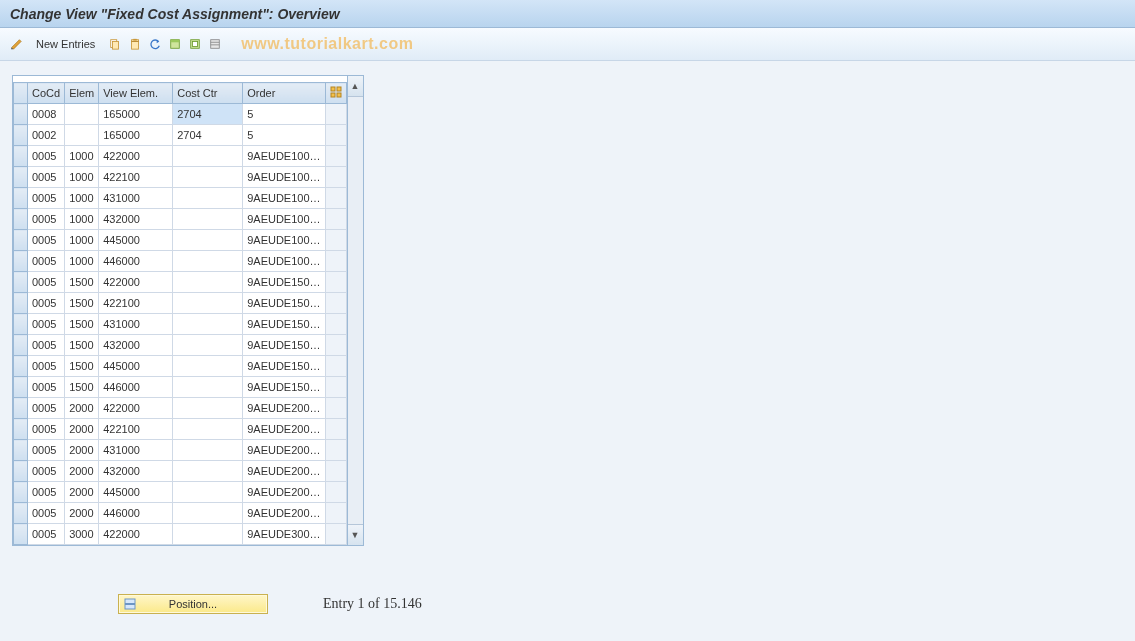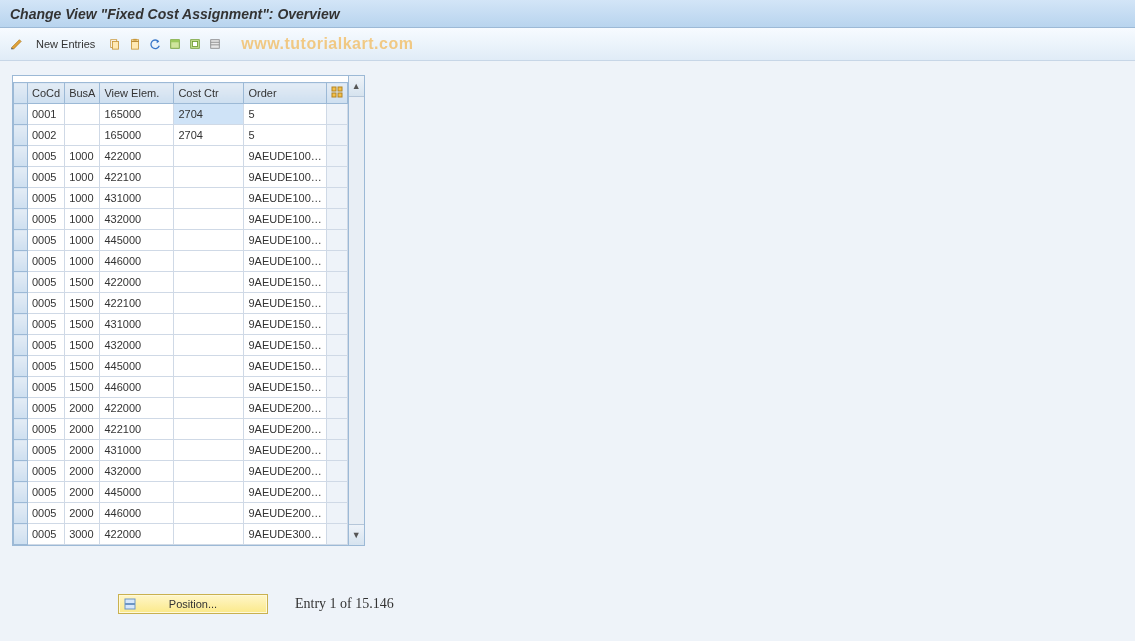--- a/index.html
+++ b/index.html
@@ -132,21 +132,21 @@
     cursor:pointer;
   }
   .scroll-btn.bottom{ border-top:1px solid #b5c6d9; border-bottom:none; }
   .scroll-track { flex:1; background:#e8eef5; }
   .position-bar {
     position: absolute;
     bottom: 30px;
     left: 118px;
     display: flex;
     align-items: center;
-    gap: 27px;
+    gap: 55px;
   }
   .position-btn {
     display: inline-flex;
     align-items: center;
     background: linear-gradient(to bottom,#fff6c9,#fbe98a);
     border: 1px solid #c9b150;
     height: 20px;
     width: 150px;
     cursor:pointer;
     font-size:11px;
@@ -217,38 +217,38 @@
   <span class="watermark">www.tutorialkart.com</span>
 </div>
 
 <div class="content-area">
   <div class="table-wrapper">
     <table class="tbl">
       <thead>
         <tr>
           <th class="row-selector"></th>
           <th class="col-cocd">CoCd</th>
-          <th class="col-busa">BusA</th>
+          <th class="col-busa">Elem</th>
           <th class="col-cost">View Elem.</th>
           <th class="col-ctr">Cost Ctr</th>
           <th class="col-order">Order</th>
           <th class="config-col">
             <svg width="12" height="12" viewBox="0 0 12 12">
                 <rect x="1" y="1" width="4" height="4" fill="#f3c04a" stroke="#b48420"></rect>
                 <rect x="7" y="1" width="4" height="4" fill="#f3c04a" stroke="#b48420"></rect>
                 <rect x="1" y="7" width="4" height="4" fill="#f3c04a" stroke="#b48420"></rect>
                 <rect x="7" y="7" width="4" height="4" fill="#f3c04a" stroke="#b48420"></rect>
               </svg>
           </th>
         </tr>
       </thead>
       <tbody id="tbody">
           <tr>
             <td class="row-selector"></td>
-            <td class="col-cocd">0001</td>
+            <td class="col-cocd">0008</td>
             <td class="col-busa"></td>
             <td class="col-cost">165000</td>
             <td class="col-ctr highlighted-cell">2704</td>
             <td class="col-order">5</td>
             <td class="config-col" style="background: rgb(238, 243, 249);"></td>
           </tr>
           <tr>
             <td class="row-selector"></td>
             <td class="col-cocd">0002</td>
             <td class="col-busa"></td>

